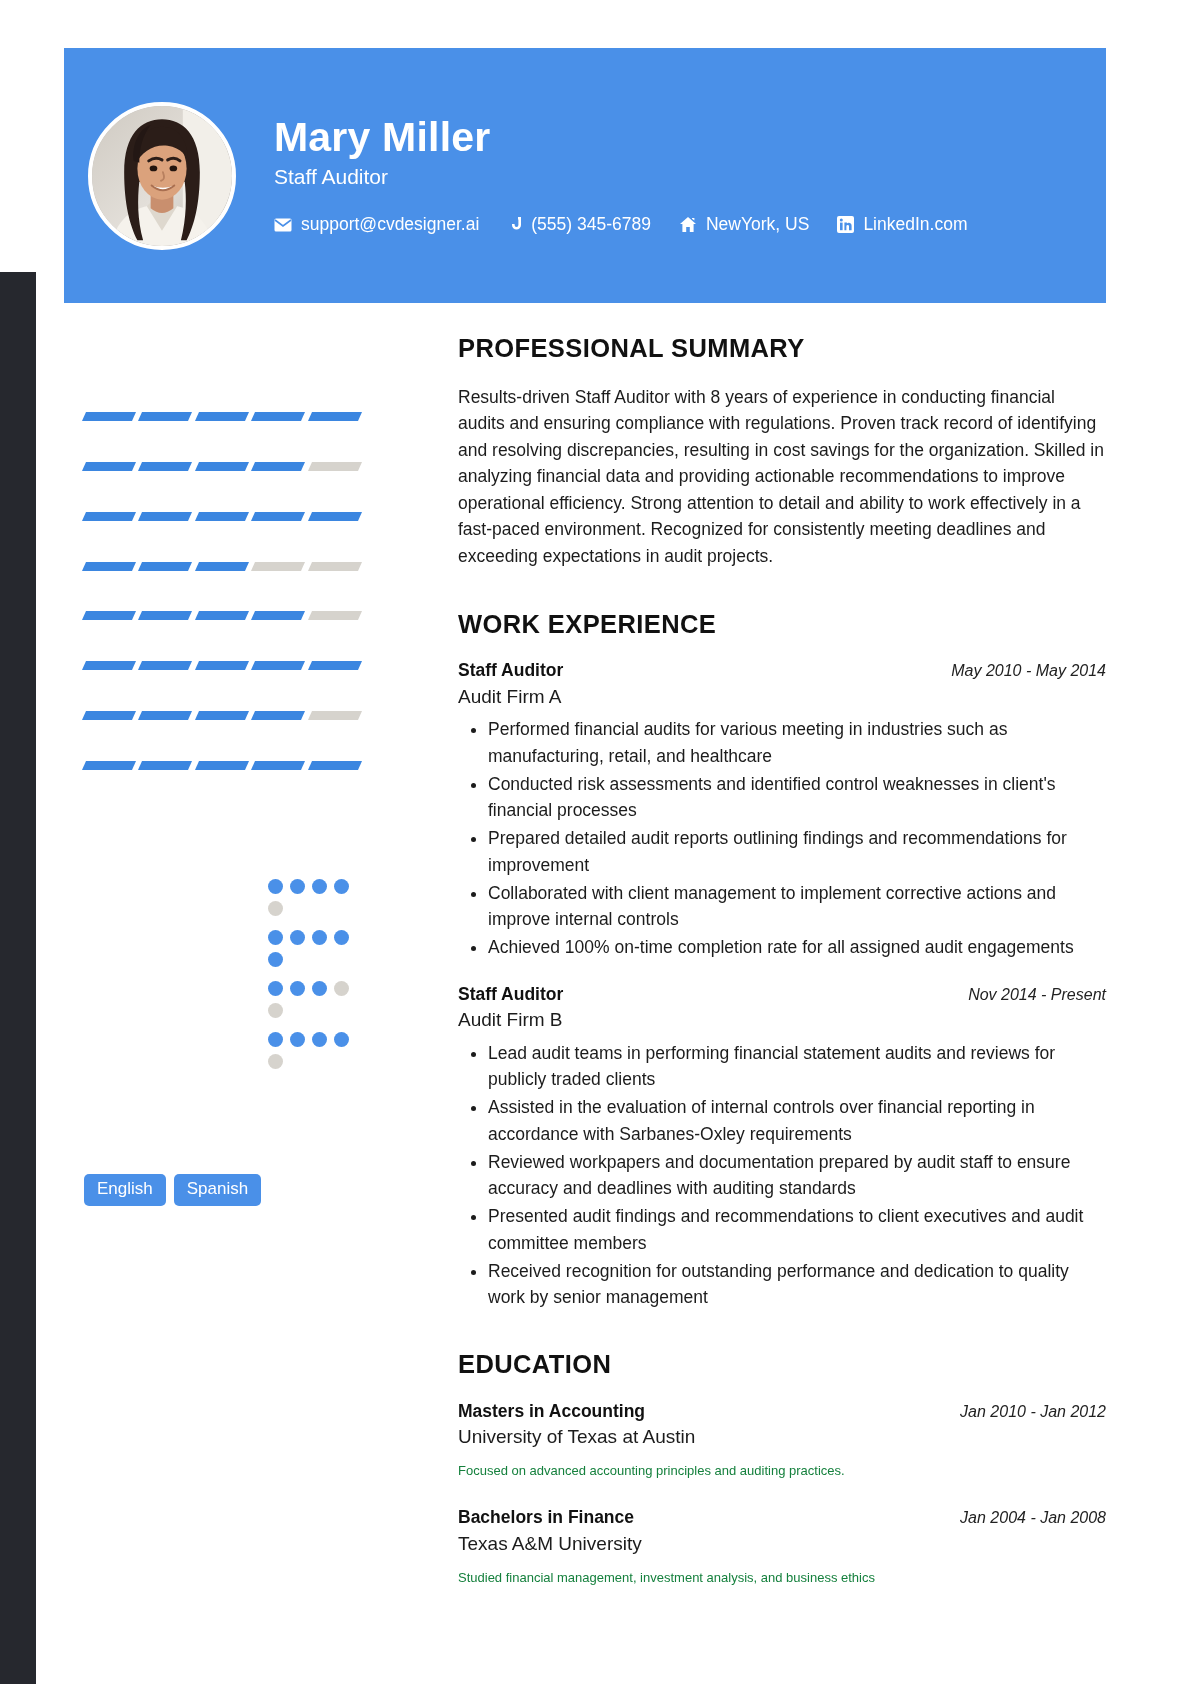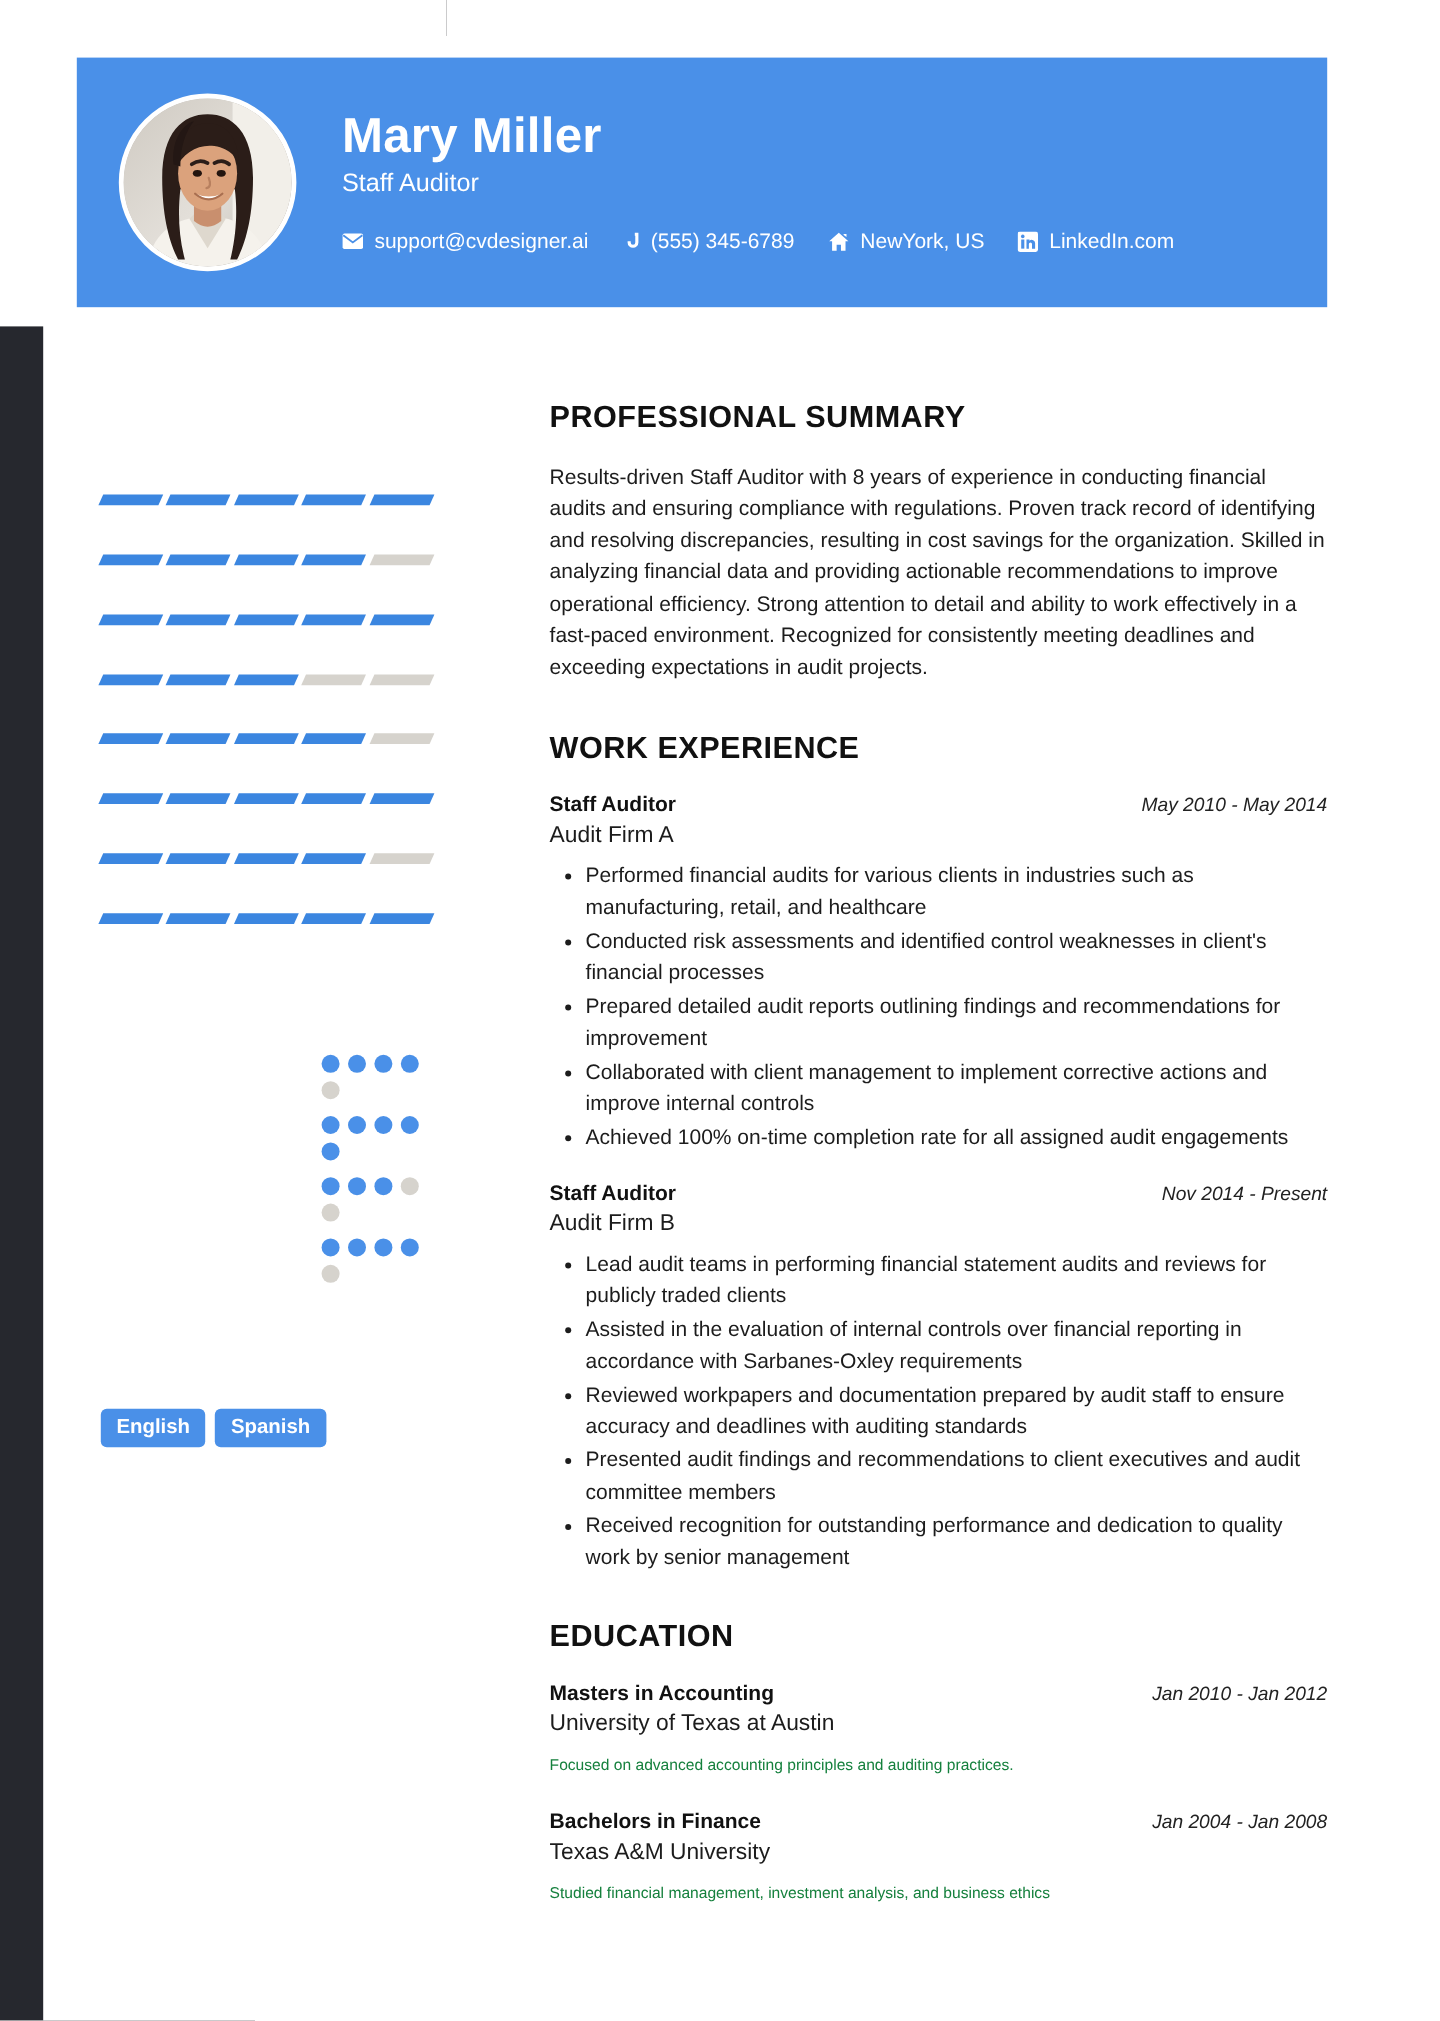--- a/index.html
+++ b/index.html
@@ -43,26 +43,26 @@
     min-height: 1654px;
     background: #ffffff;
   }
 
   
   .header {
     position: absolute;
     left: 28px;
     top: 18px;
     width: 1042px;
-    height: 208px;
+    height: 255px;
     background: #4a90e8;
     box-sizing: border-box;
     display: flex;
     align-items: center;
-    padding-left: 35px;
+    padding-left: 24px;
   }
   .avatar {
     width: 148px;
     height: 148px;
     border-radius: 50%;
     border: 4px solid #ffffff;
     box-sizing: border-box;
     overflow: hidden;
     flex: 0 0 auto;
     background: #c9c4bd;
@@ -166,21 +166,20 @@
     border-radius: 50%;
     background: #d6d3cd;
   }
   .dot.on { background: #4a90e8; }
 
   .langs {
     display: flex;
     flex-wrap: wrap;
     gap: 8px;
     margin-top: 2px;
-    font-weight: bold;
   }
   .lang {
     background: #4a90e8;
     color: #ffffff;
     border-radius: 5px;
     font-size: 17px;
     padding: 6px 13px 7px 13px;
     line-height: 1.1;
   }
 
@@ -495,21 +494,21 @@
 
       <div class="sec-title gap">WORK EXPERIENCE</div>
       <div id="exp-list">
           <div class="entry">
             <div class="entry-head">
               <div class="entry-title">Staff Auditor</div>
               <div class="entry-date">May 2010 - May 2014</div>
             </div>
             <div class="entry-sub">Audit Firm A</div>
             <ul class="bullets">
-              <li>Performed financial audits for various clients in industries such as manufacturing, retail, and healthcare</li>
+              <li>Performed financial audits for various meeting in industries such as manufacturing, retail, and healthcare</li>
               <li>Conducted risk assessments and identified control weaknesses in client's financial processes</li>
               <li>Prepared detailed audit reports outlining findings and recommendations for improvement</li>
               <li>Collaborated with client management to implement corrective actions and improve internal controls</li>
               <li>Achieved 100% on-time completion rate for all assigned audit engagements</li>
             </ul>
           </div>
           <div class="entry">
             <div class="entry-head">
               <div class="entry-title">Staff Auditor</div>
               <div class="entry-date">Nov 2014 - Present</div>

